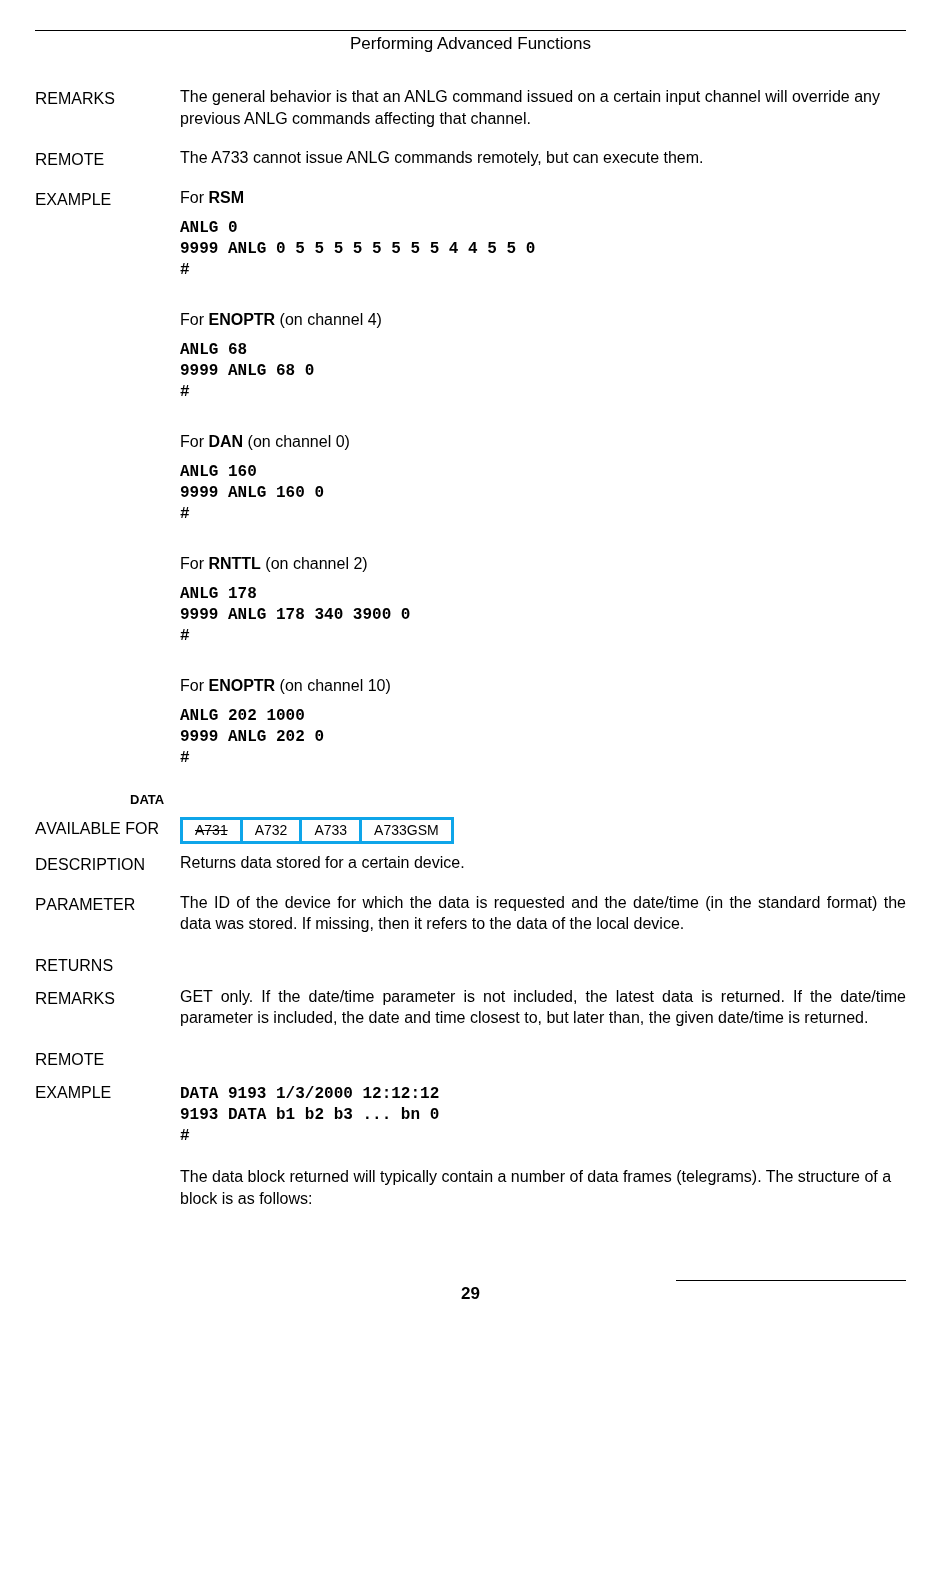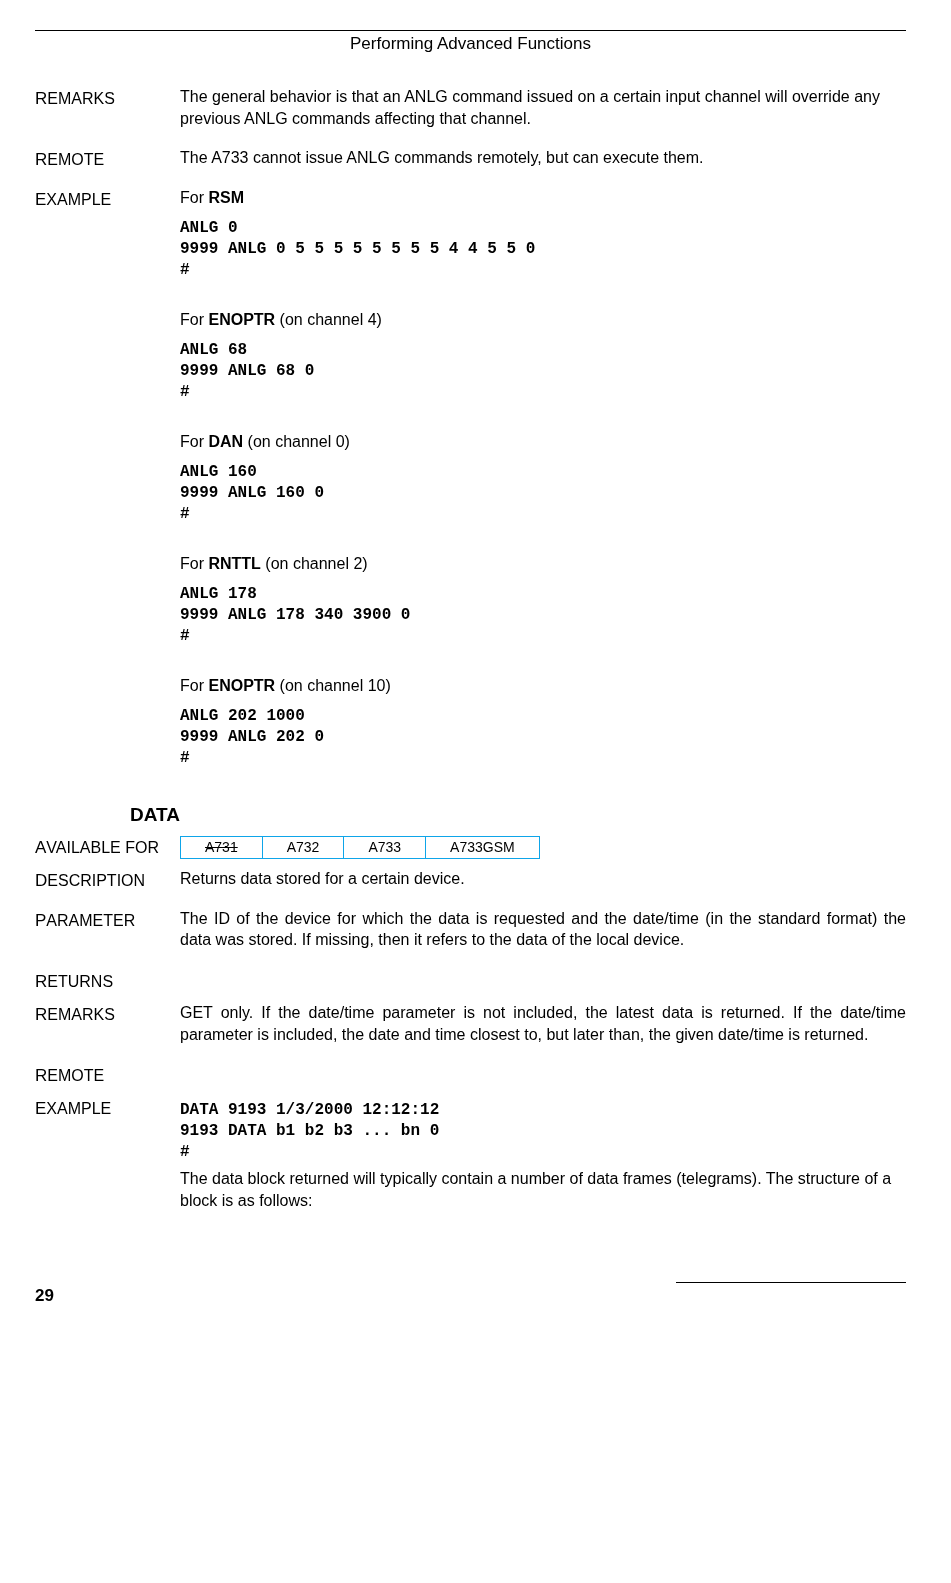--- a/index.html
+++ b/index.html
@@ -37,45 +37,45 @@
   .para { margin: 0 0 10px 0; }
   .justify { text-align: justify; }
   .code {
     font-family: "Courier New", Courier, monospace;
     font-weight: bold;
     font-size: 16px;
     white-space: pre;
     margin: 4px 0 28px 0;
     line-height: 1.3;
   }
-  .code.tight { margin-bottom: 6px; }
+  .code.tight { margin-bottom: 20px; }
   .bold { font-weight: bold; }
   .section-head {
     font-weight: bold;
-    font-size: 19px;
+    font-size: 13px;
     margin: 10px 0 8px 95px;
   }
   table.avail {
     border-collapse: collapse;
     font-size: 14px;
     margin-top: 1px;
   }
   table.avail td {
-    border: 1px solid #0ea5e9;
-    padding: 1px 24px;
+    border: 3px solid #0ea5e9;
+    padding: 1px 12px;
     text-align: right;
   }
   .strike { text-decoration: line-through; }
   .foot-rule {
     border-top: 1px solid #000;
     width: 230px;
     margin: 60px 0 2px auto;
   }
   .page-num {
-    text-align: left;
+    text-align: center;
     font-weight: bold;
     font-size: 17px;
   }
 </style>
 </head>
 <body>
 
 <div class="top-rule"></div>
 <div class="header-title">Performing Advanced Functions</div>
 
@@ -106,21 +106,21 @@
     <div class="code">ANLG 160
 9999 ANLG 160 0
 #</div>
 
     <div class="para"><span>For </span><span class="bold">RNTTL</span><span> (on channel 2)</span></div>
     <div class="code">ANLG 178
 9999 ANLG 178 340 3900 0
 #</div>
 
     <div class="para"><span>For </span><span class="bold">ENOPTR</span><span> (on channel 10)</span></div>
-    <div class="code" style="margin-bottom:23px">ANLG 202 1000
+    <div class="code" style="margin-bottom:12px">ANLG 202 1000
 9999 ANLG 202 0
 #</div>
   </div>
 </div>
 
 <div class="section-head">DATA</div>
 
 <div class="row">
   <div class="label-col"><span class="first">A</span>VAILABLE FOR</div>
   <div class="content-col">

